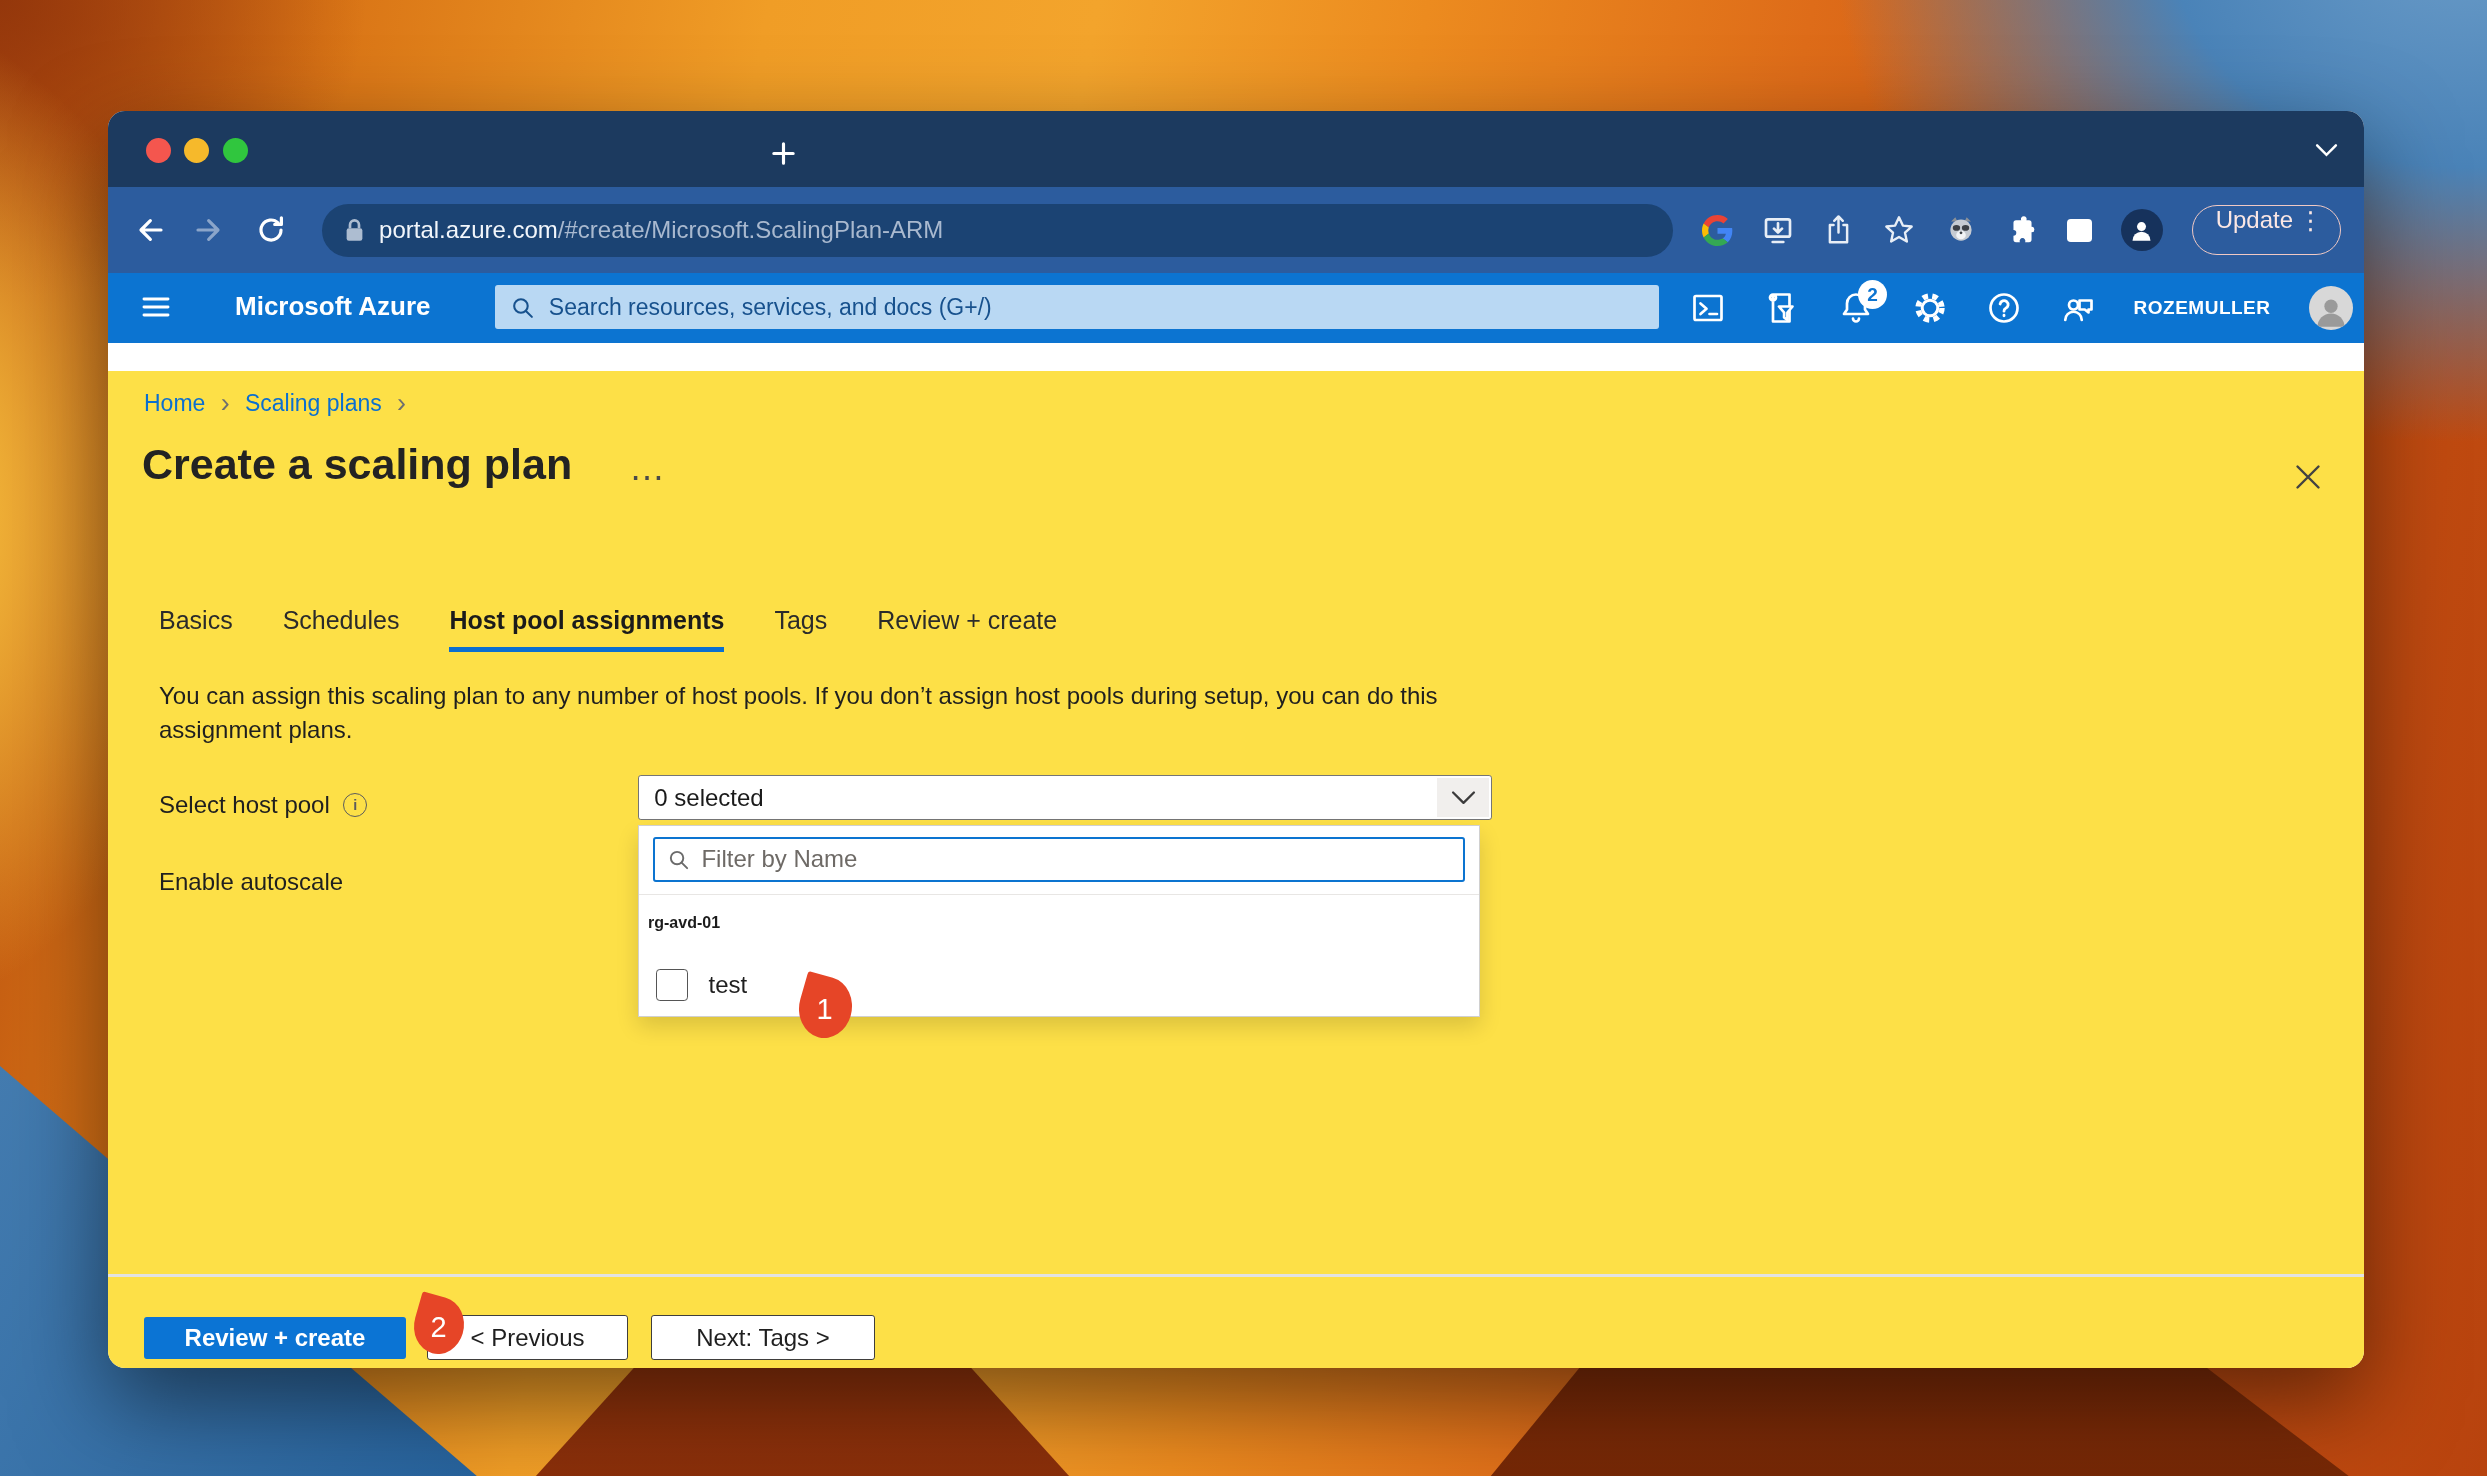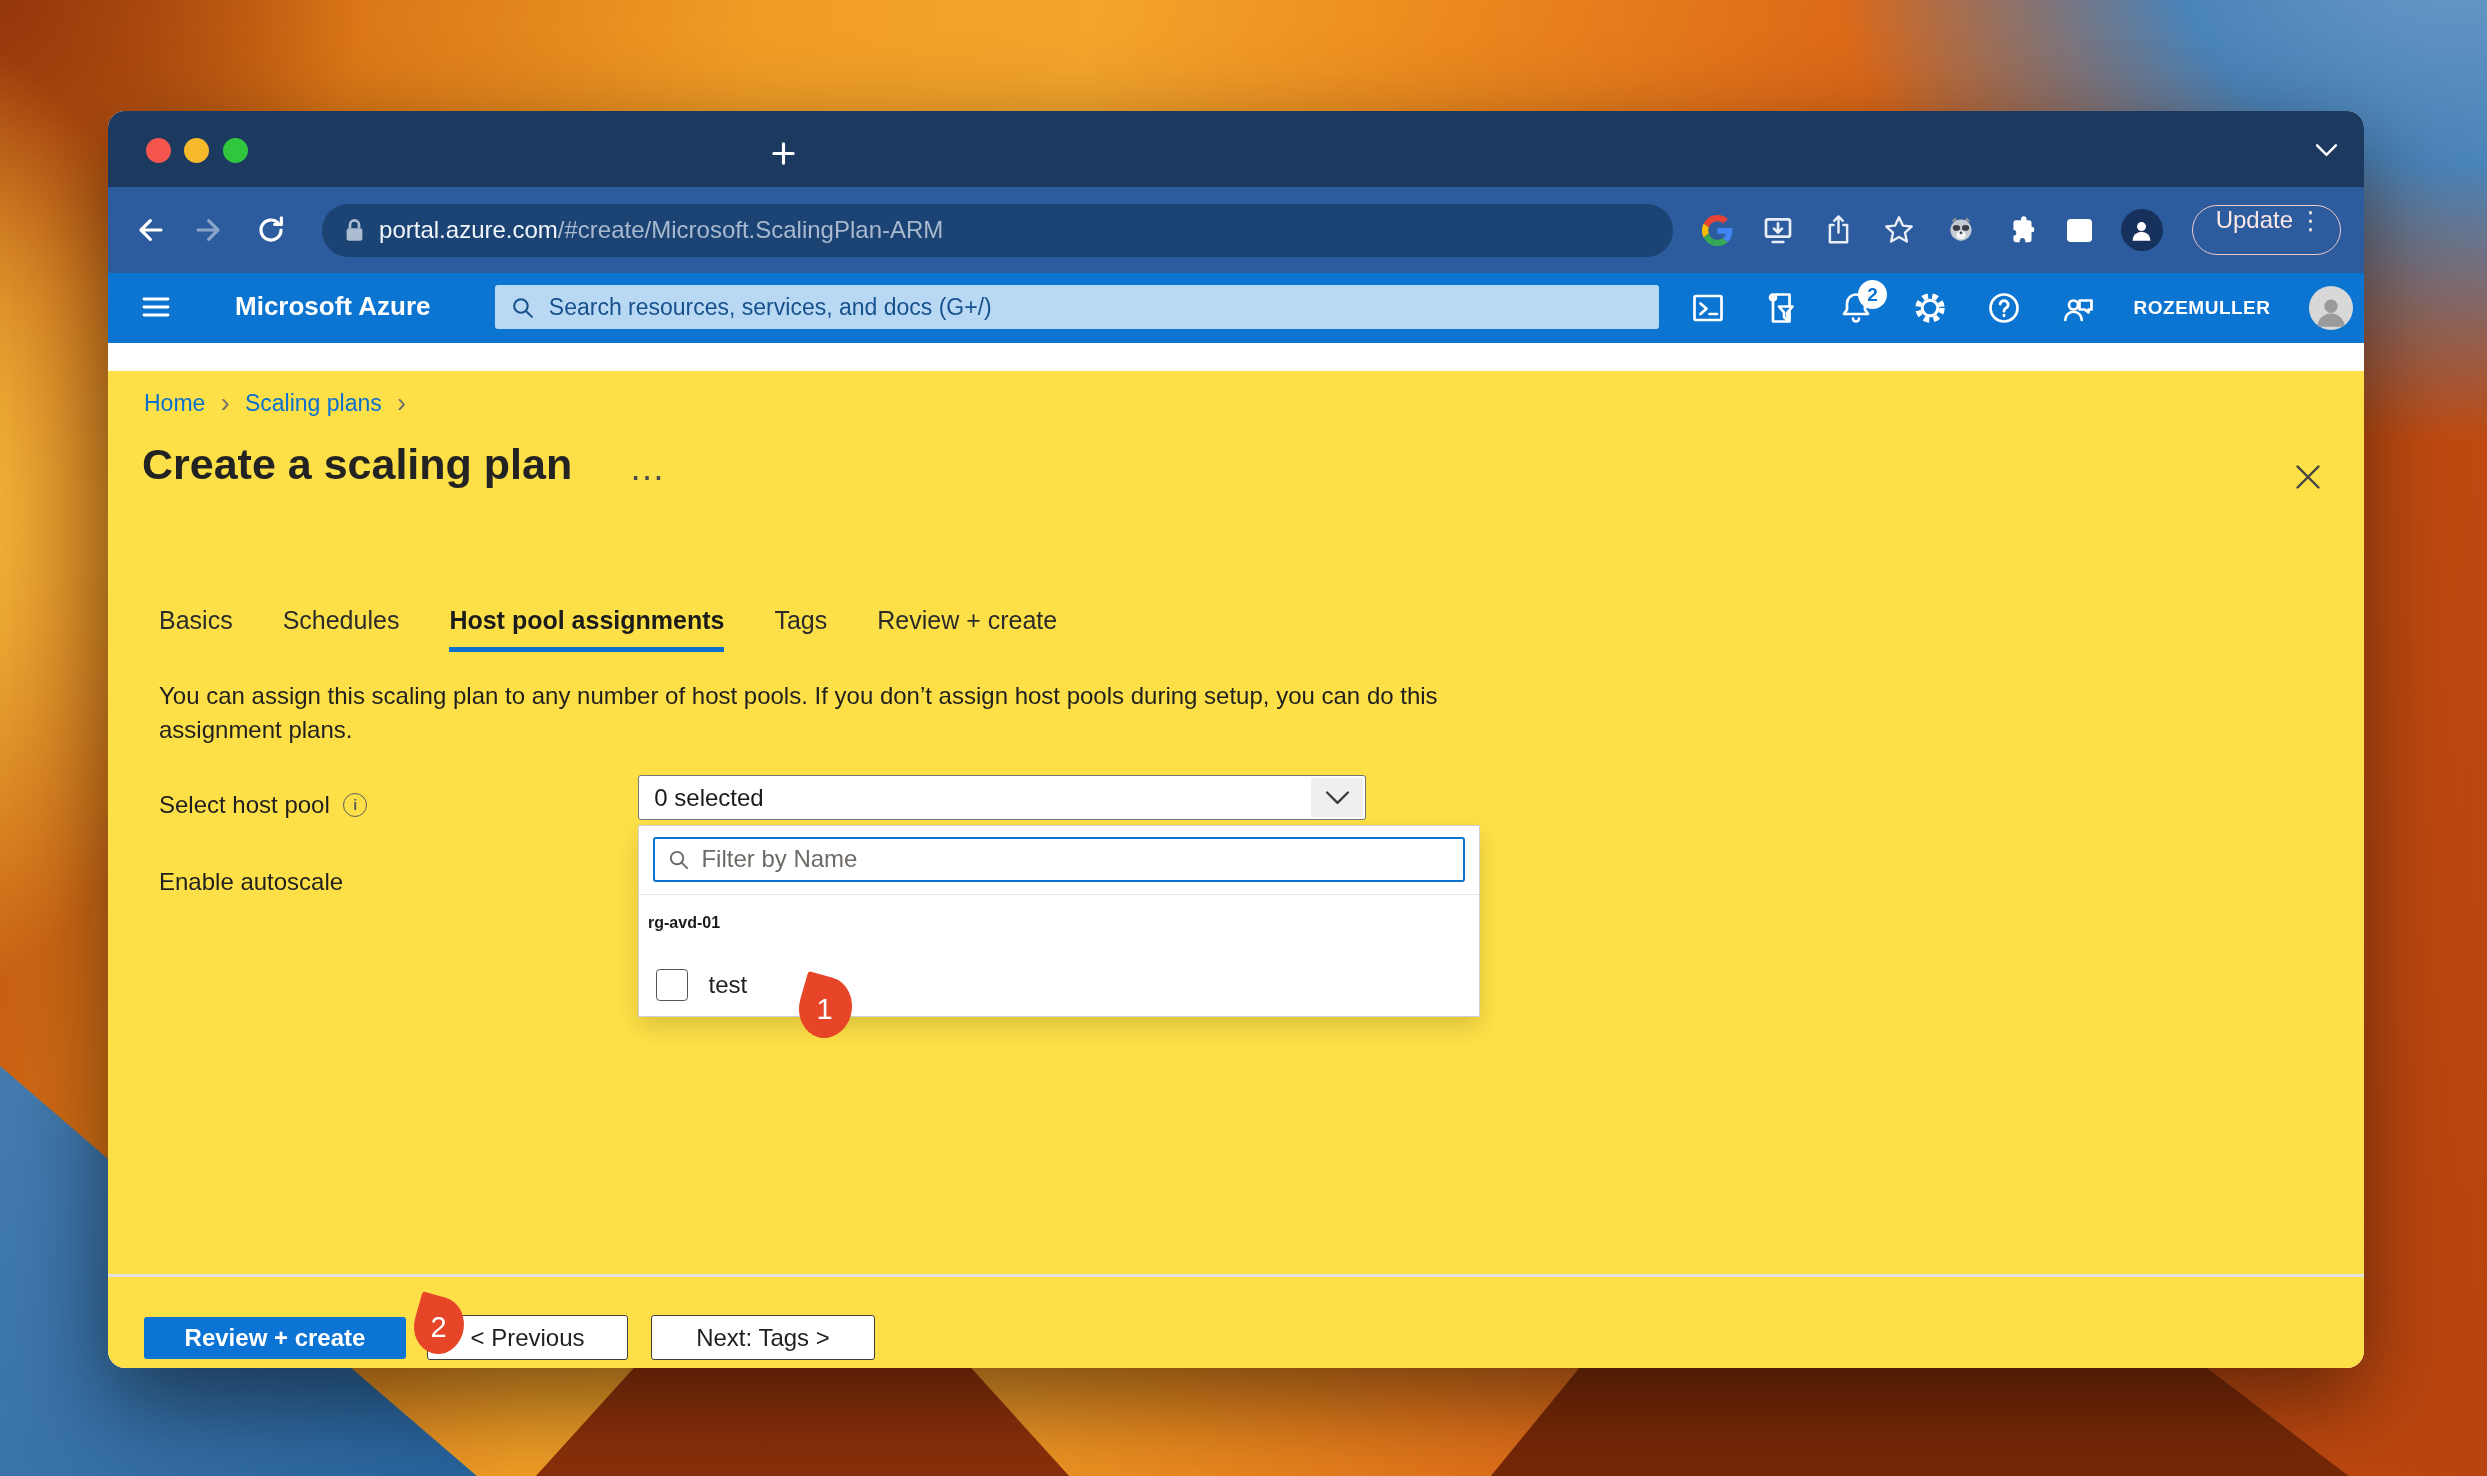--- a/index.html
+++ b/index.html
@@ -91,21 +91,21 @@
   .ptab.active{font-weight:bold;border-bottom-color:#0b6fd0;color:#1b1b1b;}
 
   .desc{position:absolute;left:51px;top:308px;width:1316px;font-size:24px;line-height:34px;color:#1f1f1f;}
 
   .field-label{position:absolute;left:51px;top:420px;display:flex;align-items:center;gap:13.4px;
     font-size:24px;color:#1f1f1f;}
   .info-circ{width:24px;height:24px;border-radius:50%;border:1.9px solid #5c5c5c;box-sizing:border-box;
     display:flex;align-items:center;justify-content:center;font-size:14.3px;color:#5c5c5c;font-weight:bold;}
   .label-autoscale{position:absolute;left:51px;top:497px;font-size:24px;color:#1f1f1f;}
 
-  .select-field{position:absolute;left:530px;top:404px;width:728px;height:45px;background:#fff;
+  .select-field{position:absolute;left:530px;top:404px;width:854px;height:45px;background:#fff;
     border:1.9px solid #757575;border-radius:2.9px;box-sizing:border-box;display:flex;align-items:center;}
   .select-value{font-size:24px;color:#1a1a1a;padding-left:15.3px;}
   .select-caret{position:absolute;right:1.9px;top:1.9px;bottom:1.9px;width:52px;background:#f1efed;
     display:flex;align-items:center;justify-content:center;}
 
   .panel{position:absolute;left:530px;top:454px;width:842px;height:192px;background:#fff;
     border:1px solid #d0d0d0;box-sizing:border-box;box-shadow:0 9.6px 21px rgba(0,0,0,.14);z-index:5;}
   .filter-wrap{position:absolute;left:14.3px;top:10.5px;width:812px;height:45px;border:2.9px solid #0c74d0;
     border-radius:2.9px;box-sizing:border-box;display:flex;align-items:center;padding:0 11.5px;gap:9.6px;}
   .filter-wrap input{flex:1;border:none;outline:none;font-size:24px;color:#333;

